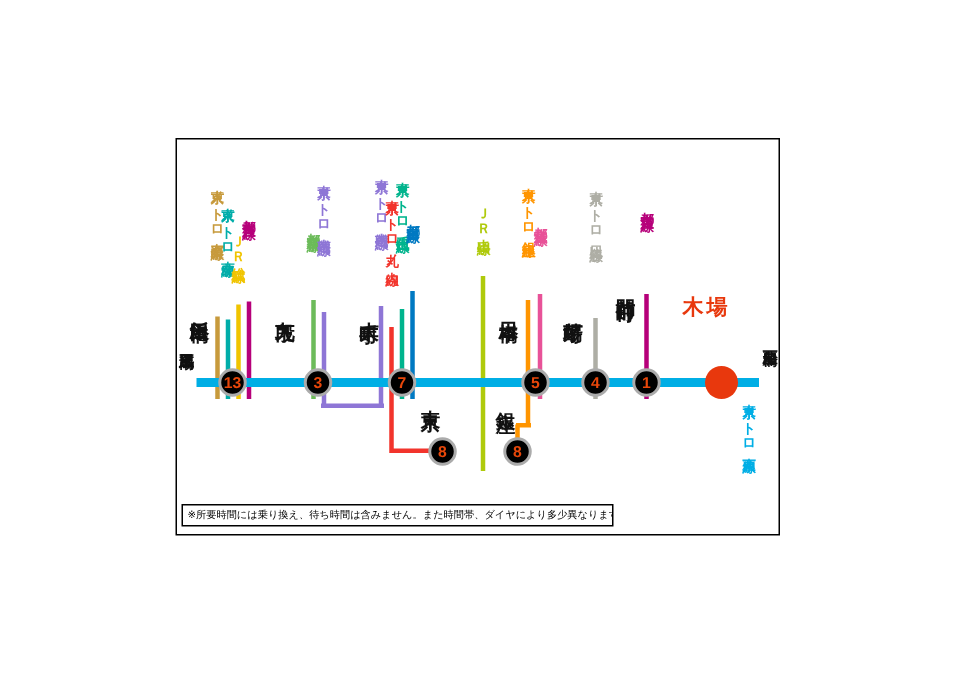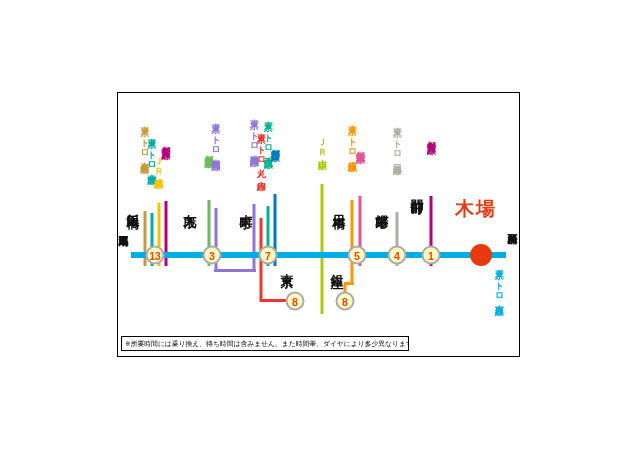--- a/index.html
+++ b/index.html
@@ -8,25 +8,25 @@
   .canvas { position:relative; width:640px; height:452px; background:#fff; overflow:hidden; }
   .frame { position:absolute; left:117px; top:92px; width:403px; height:265px; border:1px solid #000; background:#fff; }
   .vtext { position:absolute; writing-mode:vertical-rl; text-orientation:upright; white-space:nowrap; transform:translateX(-50%); line-height:1; }
   .line-label { font-size:9px; font-weight:bold; letter-spacing:1px; }
   .vseg { position:absolute; width:3px; transform:translateX(-50%); }
   .hseg { position:absolute; height:3px; }
   .main-line { position:absolute; left:131px; top:252px; width:375px; height:6px; }
   .station-name { font-size:13px; font-weight:bold; color:#111; letter-spacing:1px; }
   .terminal { font-size:10px; font-weight:bold; color:#111; }
   .tozai-label { font-size:9px; font-weight:bold; letter-spacing:1px; }
-  .time-circle { position:absolute; width:19px; height:19px; border-radius:50%; background:#fef9c3;
+  .time-circle { position:absolute; width:19px; height:19px; border-radius:50%; background:#000000;
                  border:2px solid #ababab; display:flex; align-items:center; justify-content:center;
                  font-size:10.5px; font-weight:bold; transform:translate(-50%,-50%); z-index:6; }
   .dest-circle { position:absolute; width:22px; height:22px; border-radius:50%; transform:translate(-50%,-50%); z-index:6; }
-  .dest-name { position:absolute; font-size:19px; font-weight:bold; letter-spacing:2px; z-index:6; }
+  .dest-name { position:absolute; font-size:14px; font-weight:bold; letter-spacing:2px; z-index:6; }
   .name-layer { z-index:7; }
   .seg-layer { z-index:2; }
   .main-layer { z-index:3; }
   .branch-layer { z-index:4; }
   .note-box { position:absolute; left:121px; top:336px; width:288px; height:15px; border:1px solid #000;
               font-size:6.8px; line-height:13px; padding-left:3px; white-space:nowrap; overflow:hidden; color:#000; z-index:8; }
 </style>
 </head>
 <body>
 

